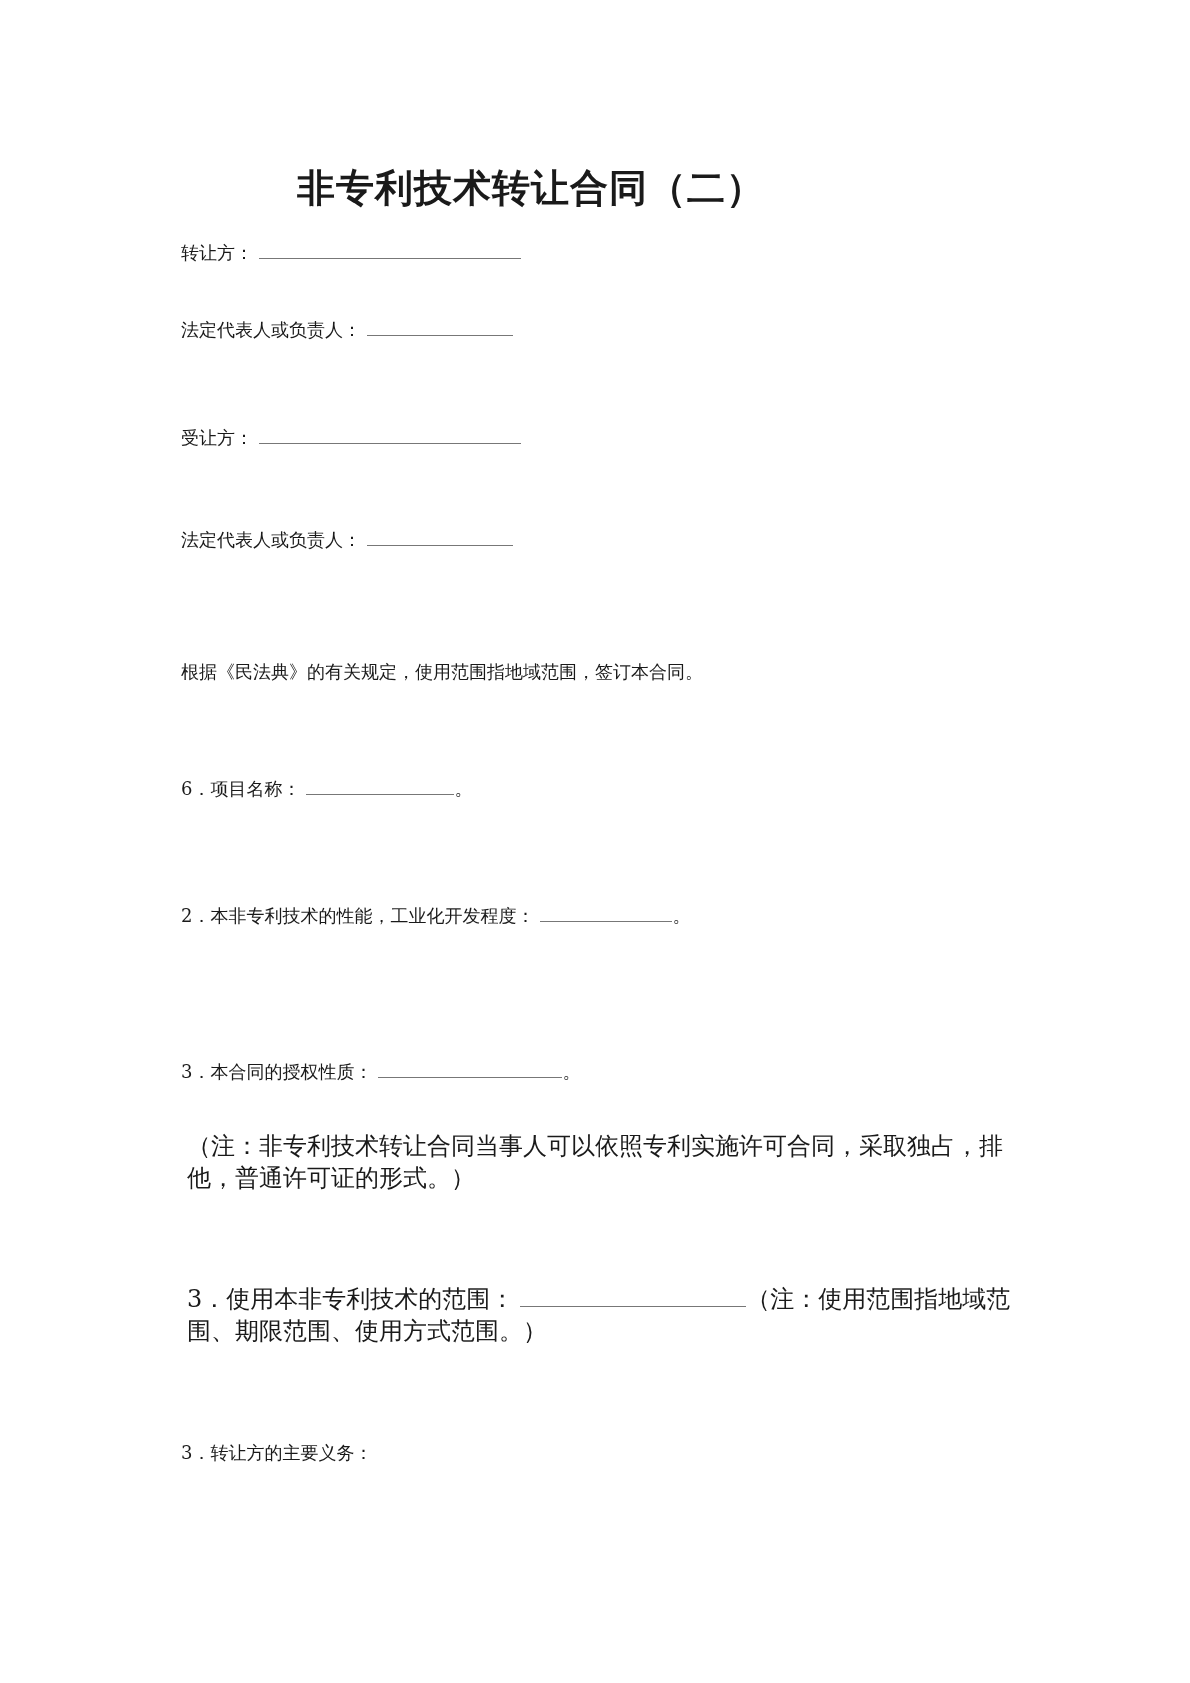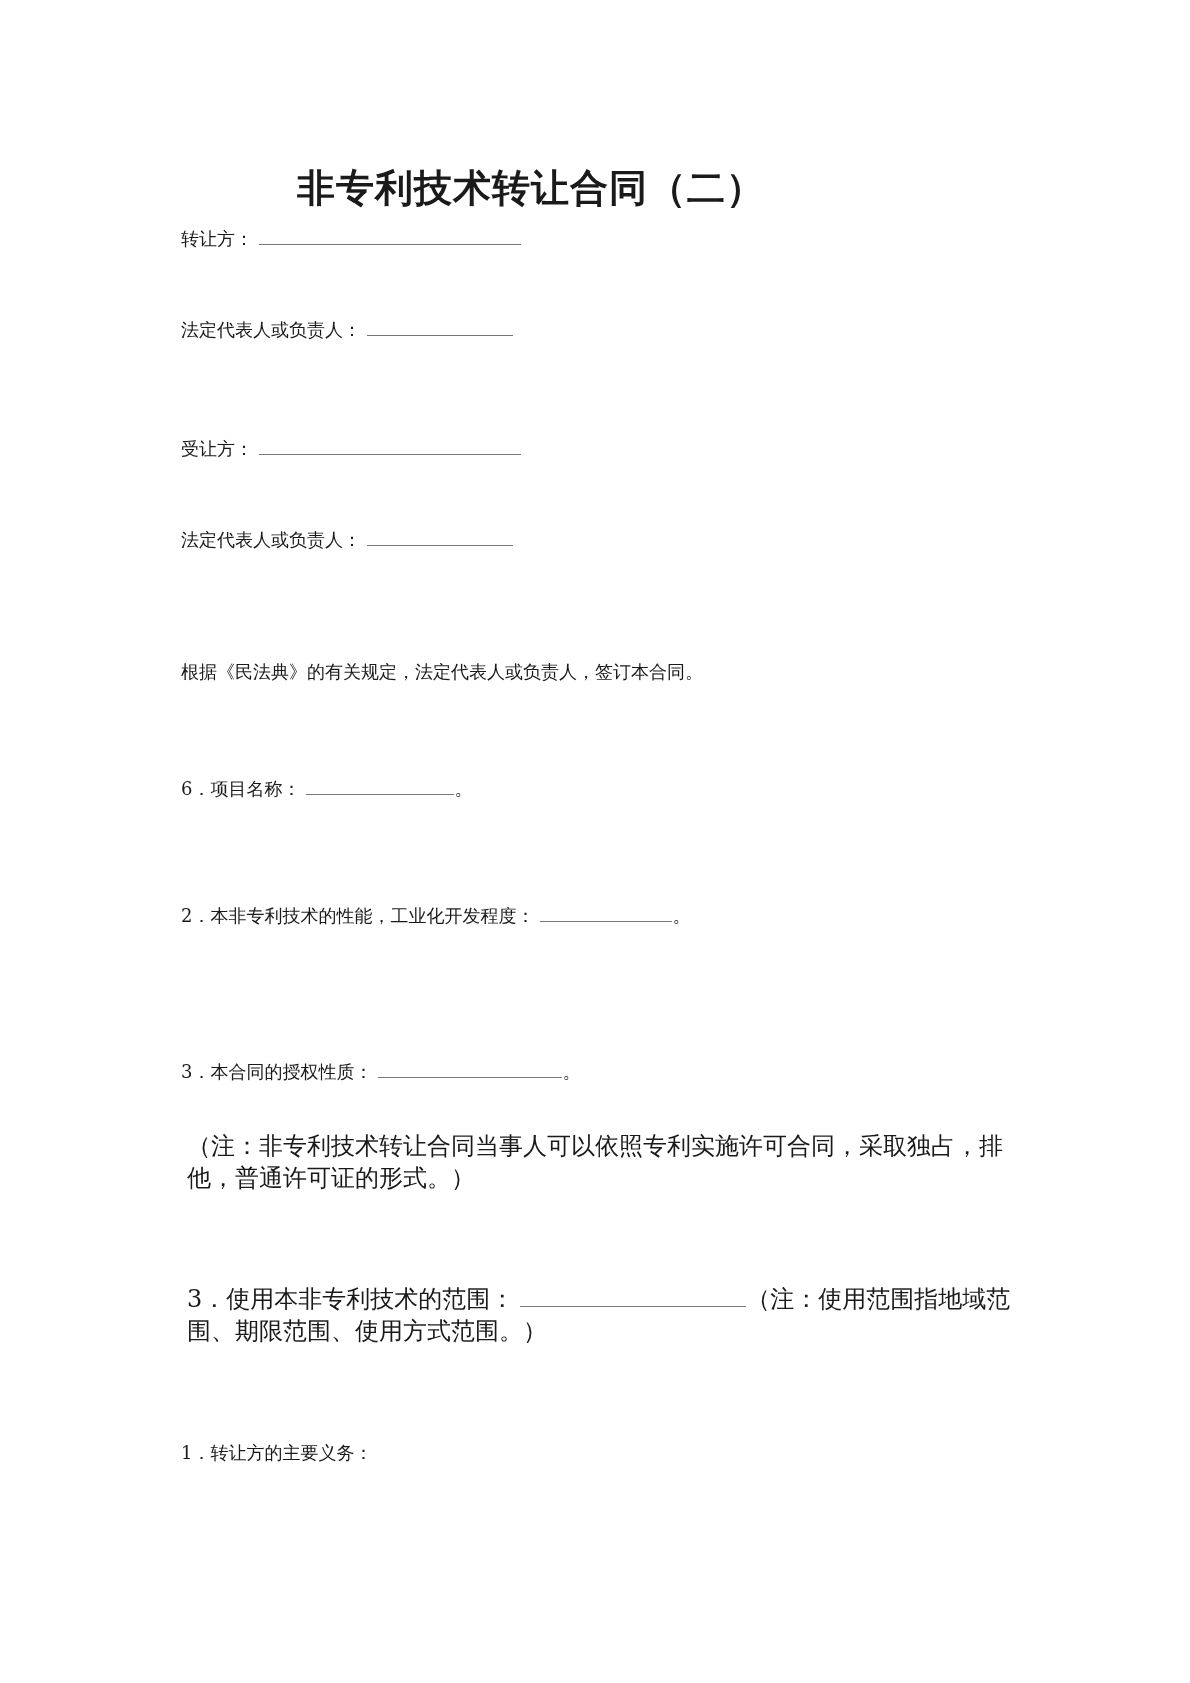--- a/index.html
+++ b/index.html
@@ -9,49 +9,49 @@
       font-size: 38px; font-weight: bold; letter-spacing: 1px; }
     .line { position: absolute; left: 181px; font-size: 18px; line-height: 32px; white-space: nowrap; }
     .blank { display: inline-block; border-bottom: 1px solid #777; height: 22px; vertical-align: baseline; margin-left: 6px; }
     .para { position: absolute; left: 187px; width: 834px; font-size: 24px; line-height: 32px; }
   </style>
 </head>
 <body>
 
 <div class="title">非专利技术转让合同（二）</div>
 
-<div class="line" style="top:222px;">
+<div class="line" style="top:236px;">
   <span>转让方：</span><span class="blank" style="width:262px;"></span>
 </div>
 
 <div class="line" style="top:313px;">
   <span>法定代表人或负责人：</span><span class="blank" style="width:146px;"></span>
 </div>
 
-<div class="line" style="top:432px;">
+<div class="line" style="top:421px;">
   <span>受让方：</span><span class="blank" style="width:262px;"></span>
 </div>
 
 <div class="line" style="top:523px;">
   <span>法定代表人或负责人：</span><span class="blank" style="width:146px;"></span>
 </div>
 
-<div class="line" style="top:656px;">根据《民法典》的有关规定，法定代表人或负责人，签订本合同。</div>
+<div class="line" style="top:656px;">根据《民法典》的有关规定，使用范围指地域范围，签订本合同。</div>
 
 <div class="line" style="top:772px;">
   <span>6．项目名称：</span><span class="blank" style="width:148px;"></span><span>。</span>
 </div>
 
 <div class="line" style="top:899px;">
   <span>2．本非专利技术的性能，工业化开发程度：</span><span class="blank" style="width:132px;"></span><span>。</span>
 </div>
 
 <div class="line" style="top:1055px;">
   <span>3．本合同的授权性质：</span><span class="blank" style="width:184px;"></span><span>。</span>
 </div>
 
 <div class="para" style="top:1130px;">（注：非专利技术转让合同当事人可以依照专利实施许可合同，采取独占，排他，普通许可证的形式。）</div>
 
 <div class="para" style="top:1283px;">
   <span>3．使用本非专利技术的范围：</span><span class="blank" style="width:226px;"></span><span>（注：使用范围指地域范围、期限范围、使用方式范围。）</span>
 </div>
 
-<div class="line" style="top:1437px;">1．转让方的主要义务：</div>
+<div class="line" style="top:1437px;">3．转让方的主要义务：</div>
 
 </body></html>

